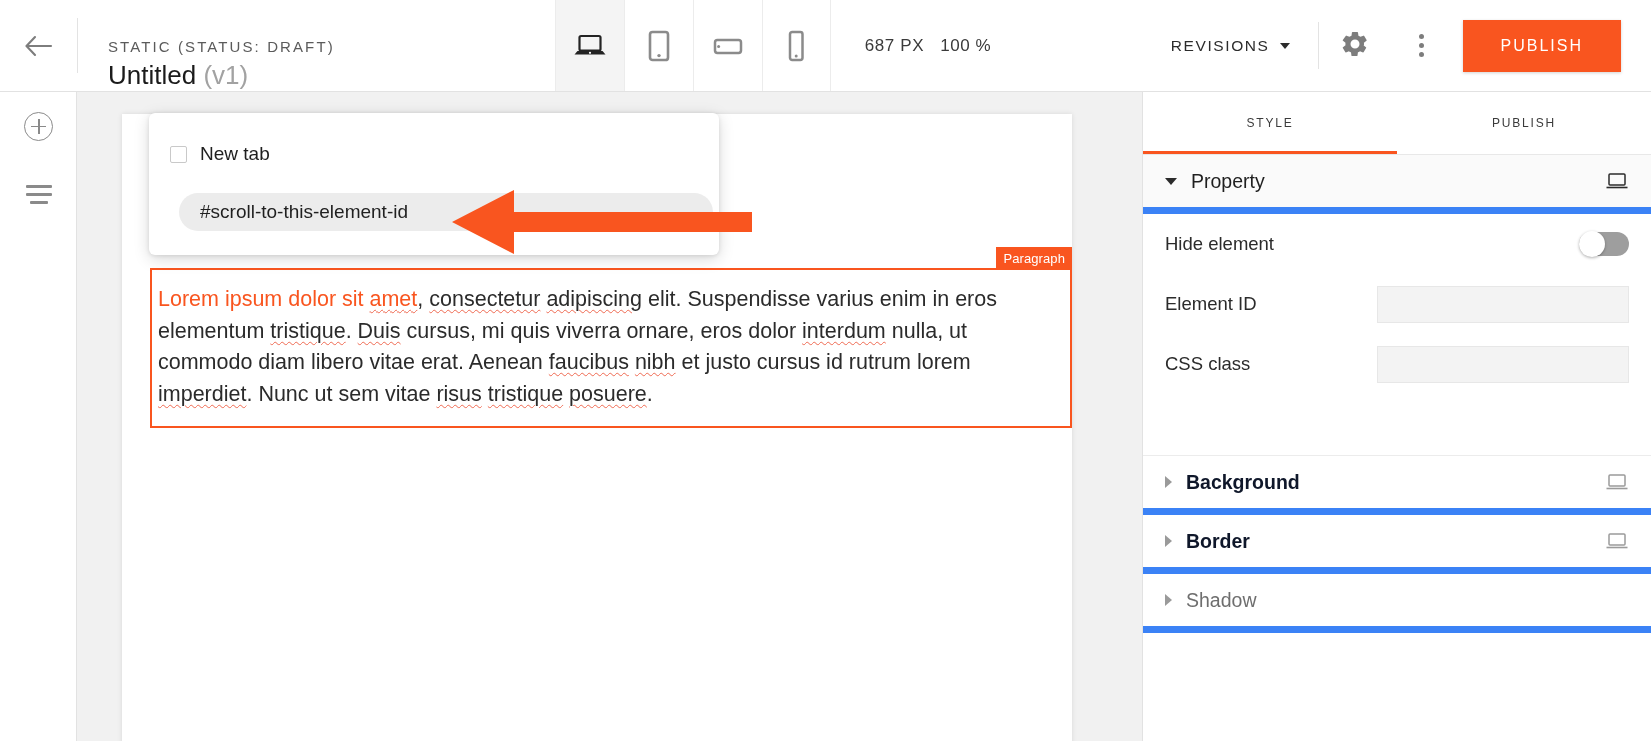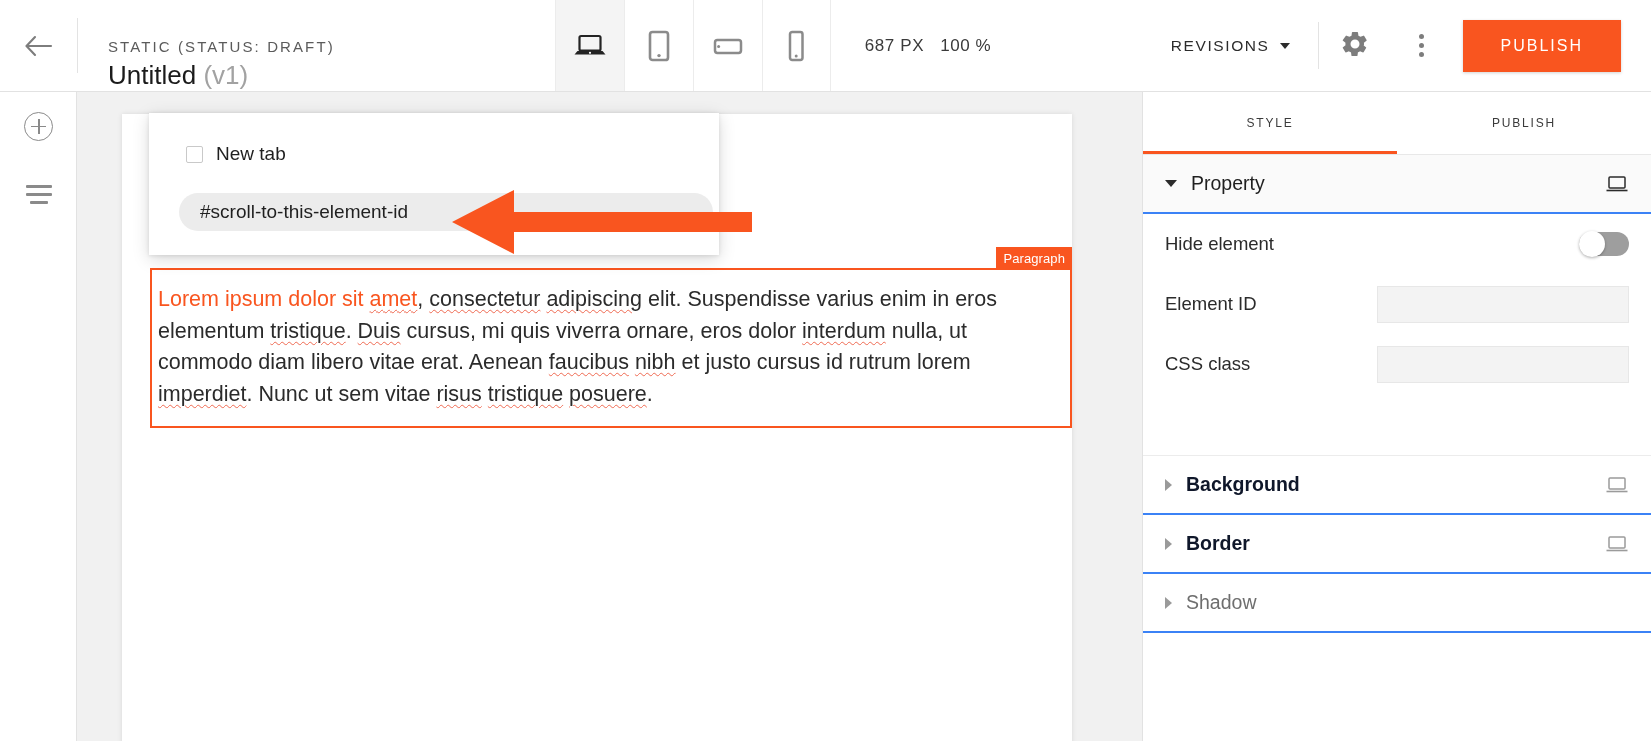--- a/index.html
+++ b/index.html
@@ -118,24 +118,23 @@
     text-decoration: underline;
     text-decoration-style: wavy;
     text-decoration-color: #ef6a52;
     text-decoration-thickness: 1.4px;
     text-underline-offset: 3px;
   }
 
   
   .link-popup {
     position: absolute; left: 149px; top: 113px; width: 570px; height: 142px;
-    background: #ffffff; border-radius: 0;
+    background: #ffffff; border-radius: 6px;
     box-shadow: 0 4px 16px rgba(0,0,0,.15), 0 1px 4px rgba(0,0,0,.10);
     z-index: 30;
-    padding-left: 16px;
   }
   .newtab-row { display: flex; align-items: center; gap: 13px; padding: 30px 0 0 21px; }
   .cbox {
     width: 17px; height: 17px; border: 1.4px solid #c9c9c9; background: #fff;
     border-radius: 2px; cursor: pointer; flex: 0 0 auto;
   }
   .newtab-label { font-size: 19px; color: #1f1f1f; }
   .id-input {
     position: absolute; left: 30px; top: 80px; width: 534px; height: 38px;
     background: #ececec; border: none; border-radius: 19px;
@@ -158,21 +157,21 @@
     position: relative;
   }
   .tab.active:after {
     content:""; position: absolute; left: 0; right: 0; bottom: 0; height: 3px;
     background: #f9551f;
   }
   .tabs-divider { height: 1px; background: #e8e8e8; }
 
   .sect-head {
     height: 59px; display: flex; align-items: center; padding: 0 22px;
-    border-bottom: 2px solid #3b82f6; cursor: pointer; gap: 14px;
+    border-bottom: 7px solid #3b82f6; cursor: pointer; gap: 14px;
     background: #fafafa;
   }
   .sect-head.collapsed { background: #ffffff; }
   .tri {
     width: 0; height: 0; flex: 0 0 auto;
     border-left: 6px solid transparent; border-right: 6px solid transparent;
     border-top: 7px solid #2b2b2b;
   }
   .tri.right {
     border-left: 7px solid #9a9a9a; border-right: 0;

